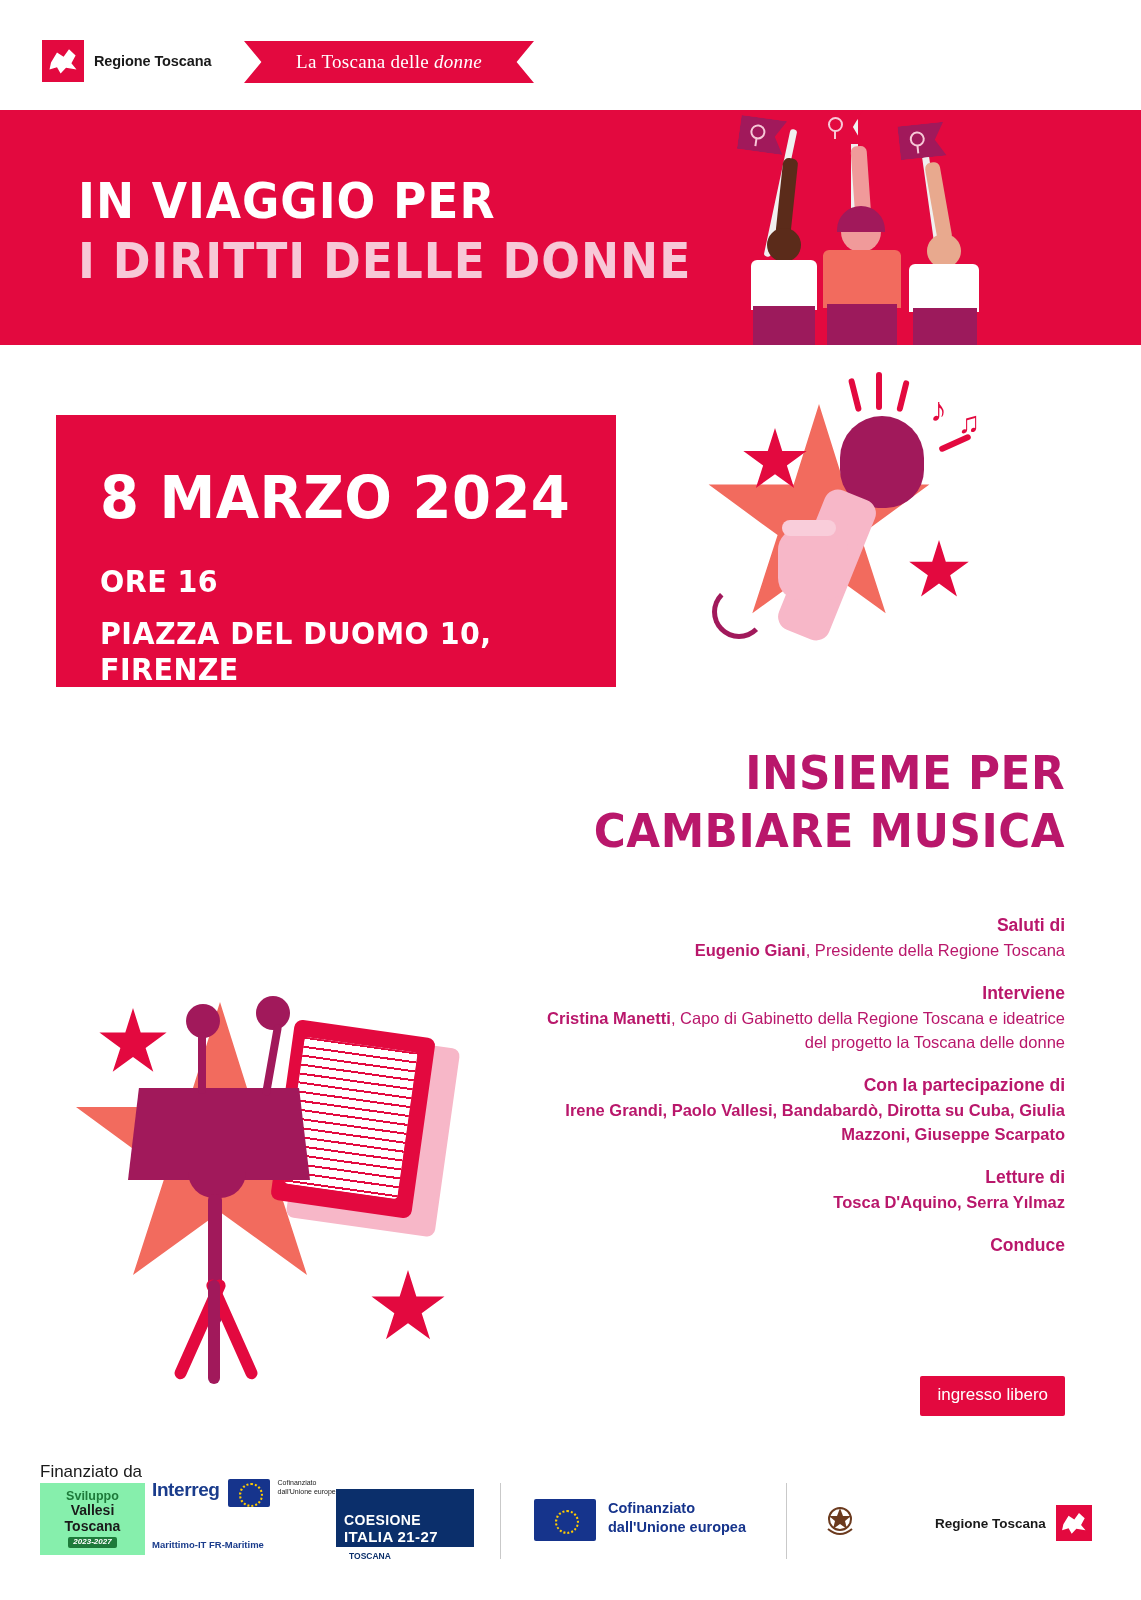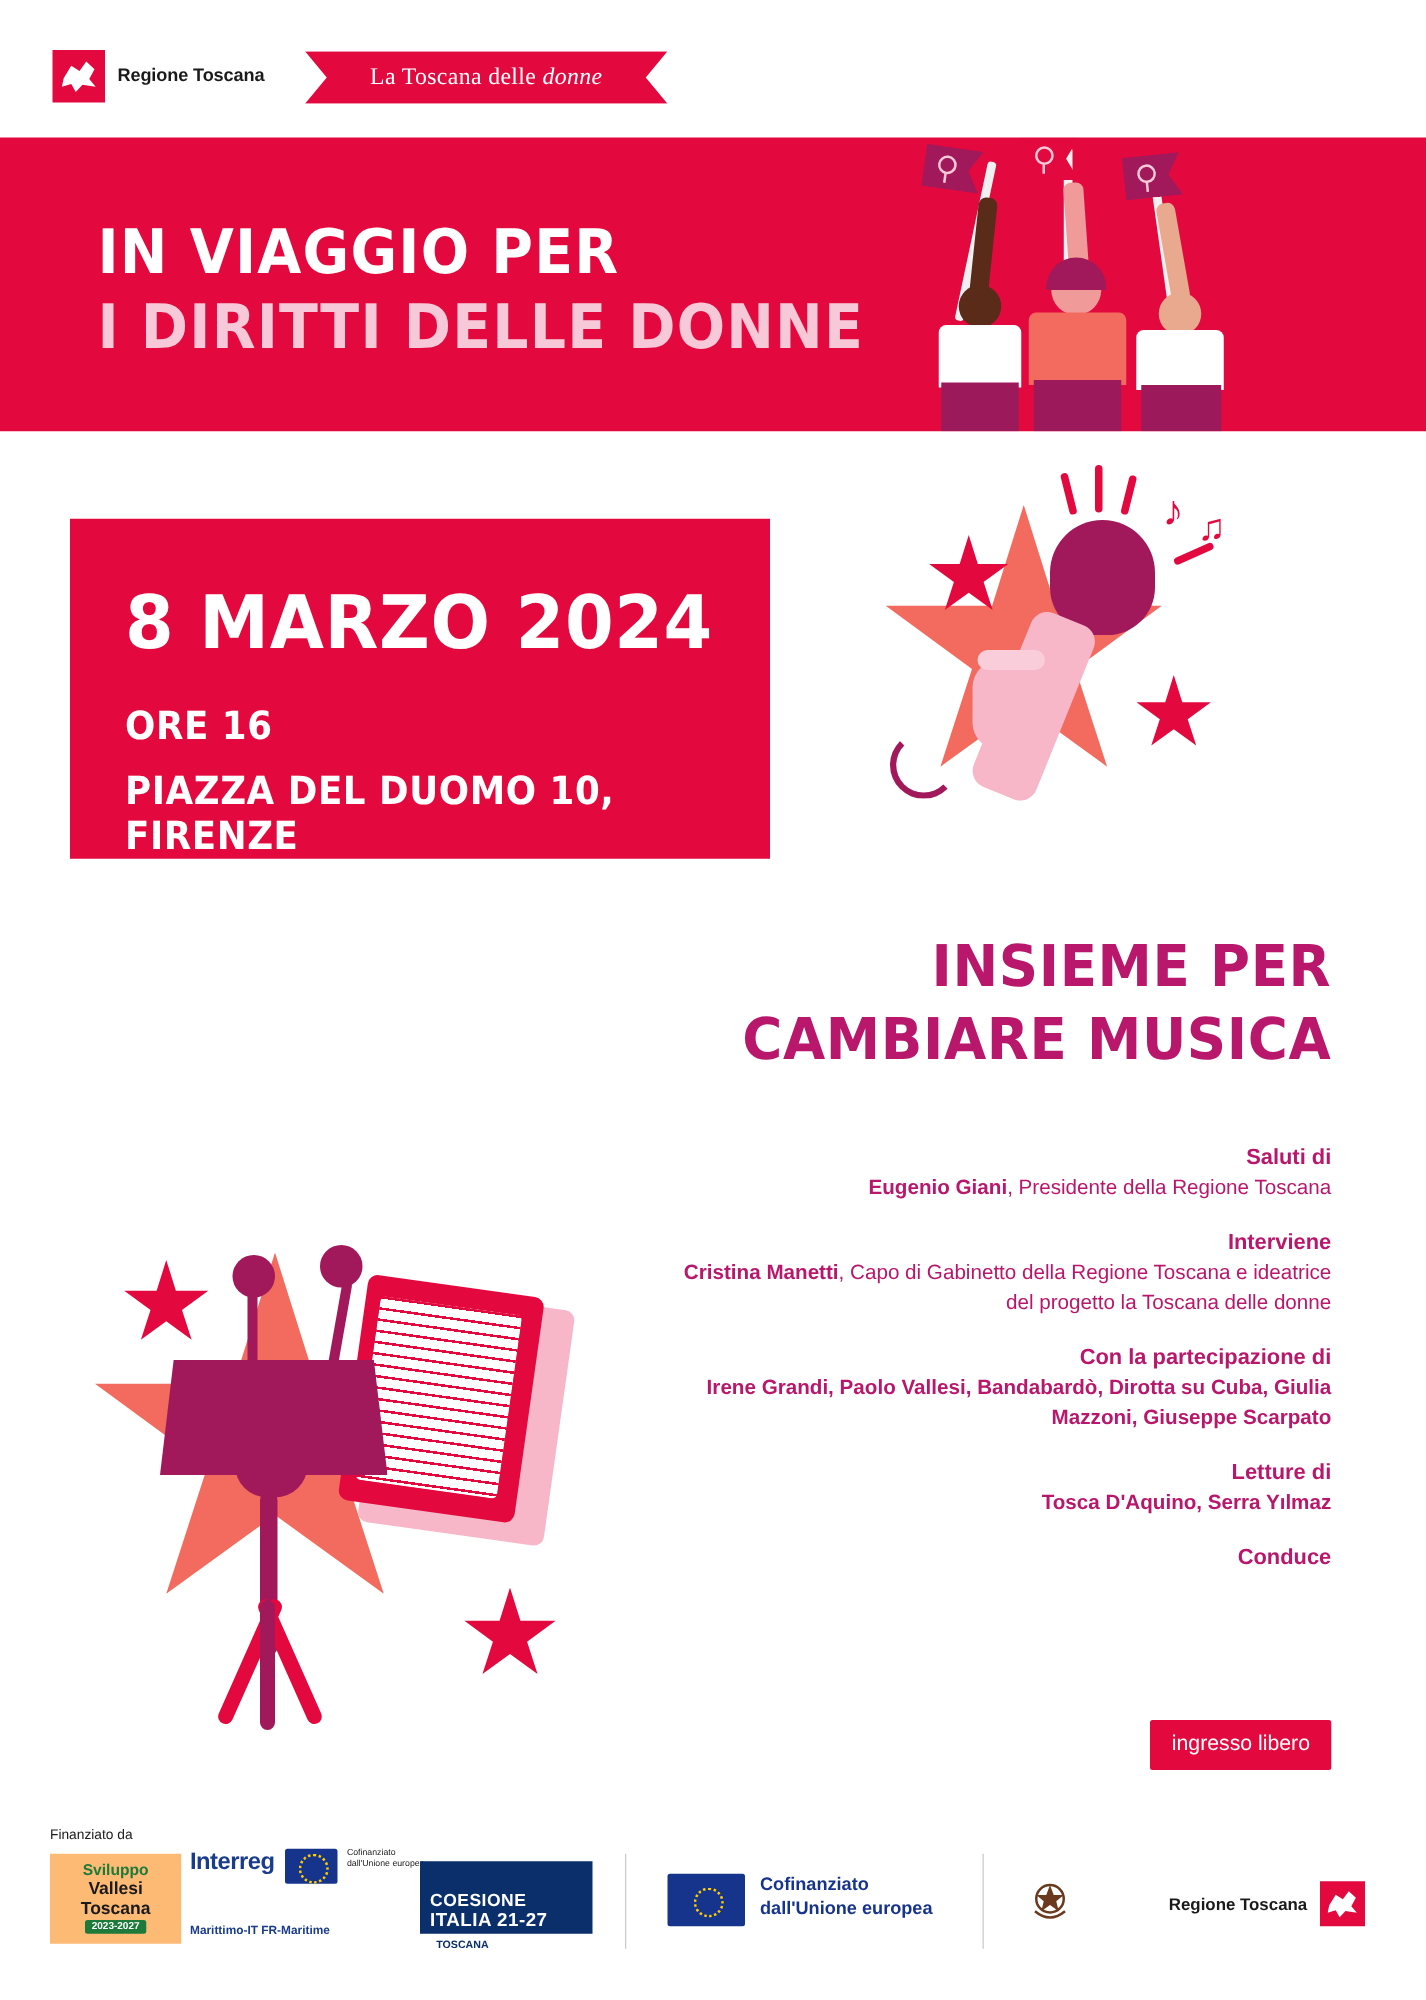--- a/index.html
+++ b/index.html
@@ -237,48 +237,49 @@
   
   .footer {
     position: absolute;
     left: 0; top: 1455px;
     width: 1141px; height: 145px;
     background: #ffffff;
   }
   .footer .fin-label {
     position: absolute;
     left: 40px; top: 7px;
-    font-size: 11px;
+    font-size: 17px;
     color: #1a1a1a;
   }
   .logo-rural {
     position: absolute;
     left: 40px; top: 28px;
     width: 105px; height: 72px;
-    background: #fdba74;
+    background: #86efac;
     border: 0;
     color: #1d7a3a;
     font-size: 11px;
     font-weight: bold;
     line-height: 1.12;
     text-align: center;
     padding-top: 6px;
     box-sizing: border-box;
     position: absolute;
   }
   .logo-rural .sv { color: #1d7a3a; font-size: 12.5px; }
   .logo-rural .ru { color: #1a1a1a; font-size: 14px; }
   .logo-rural .yr {
     display: inline-block;
     background: #1d7a3a;
     color: #fff;
     font-size: 8px;
     padding: 1px 5px;
     margin-top: 2px;
     border-radius: 2px;
+    font-style: italic;
   }
   .logo-interreg {
     position: absolute;
     left: 152px; top: 24px;
     display: flex;
     align-items: flex-start;
     gap: 8px;
   }
   .logo-interreg .name {
     color: #1a3c8c;

